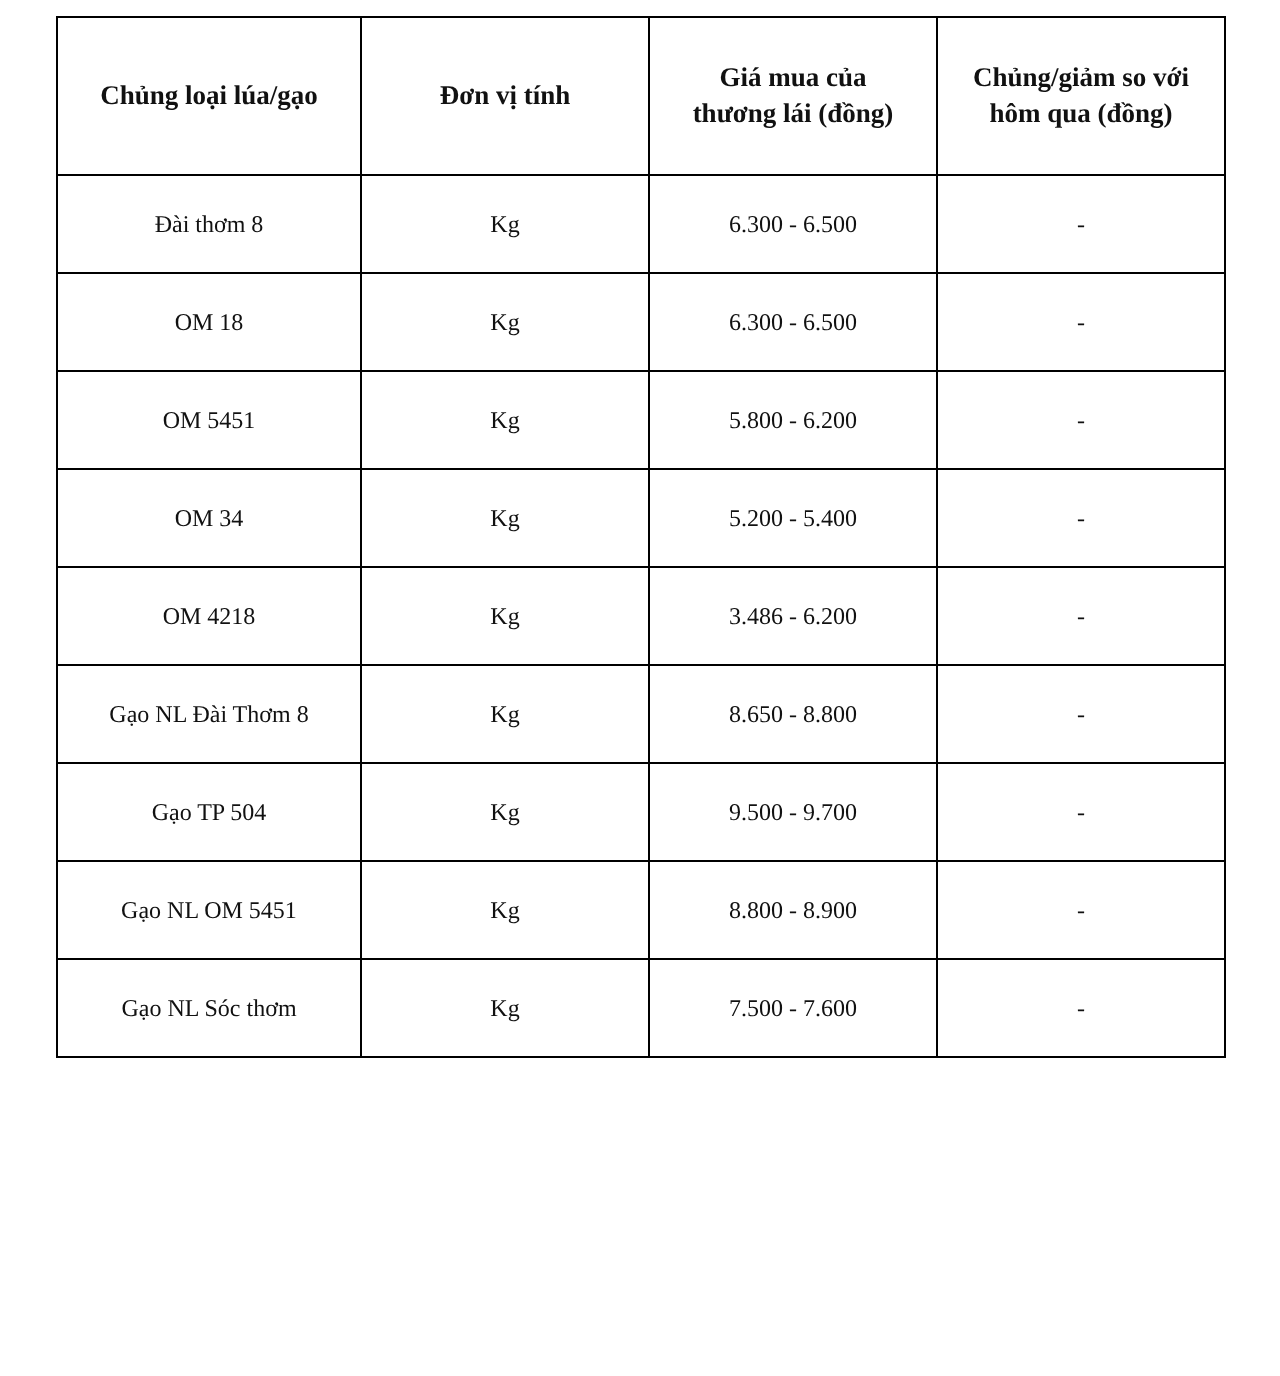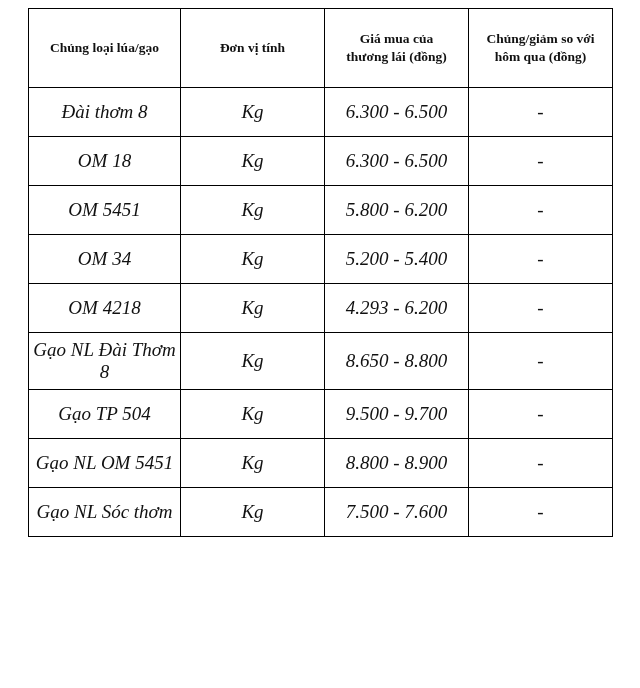--- a/index.html
+++ b/index.html
@@ -36,24 +36,23 @@
   }
   table.price-table th {
     font-weight: bold;
     font-size: 13.5px;
     line-height: 1.35;
     padding: 9px 4px;
     height: 60px;
   }
   table.price-table td {
     font-weight: normal;
-    font-size: 19px;
+    font-size: 12px;
     padding: 6px 4px;
     height: 36px;
-    font-style: italic;
   }
   col.c-name   { width: 152px; }
   col.c-unit   { width: 144px; }
   col.c-price  { width: 144px; }
   col.c-change { width: 144px; }
   .dash {
     font-size: 13.5px;
   }
 </style>
 </head>
@@ -106,21 +105,21 @@
       </tr>
       <tr>
         <td>OM 34</td>
         <td>Kg</td>
         <td>5.200 - 5.400</td>
         <td class="dash">-</td>
       </tr>
       <tr>
         <td>OM 4218</td>
         <td>Kg</td>
-        <td>4.293 - 6.200</td>
+        <td>3.486 - 6.200</td>
         <td class="dash">-</td>
       </tr>
       <tr>
         <td>Gạo NL Đài Thơm 8</td>
         <td>Kg</td>
         <td>8.650 - 8.800</td>
         <td class="dash">-</td>
       </tr>
       <tr>
         <td>Gạo TP 504</td>

